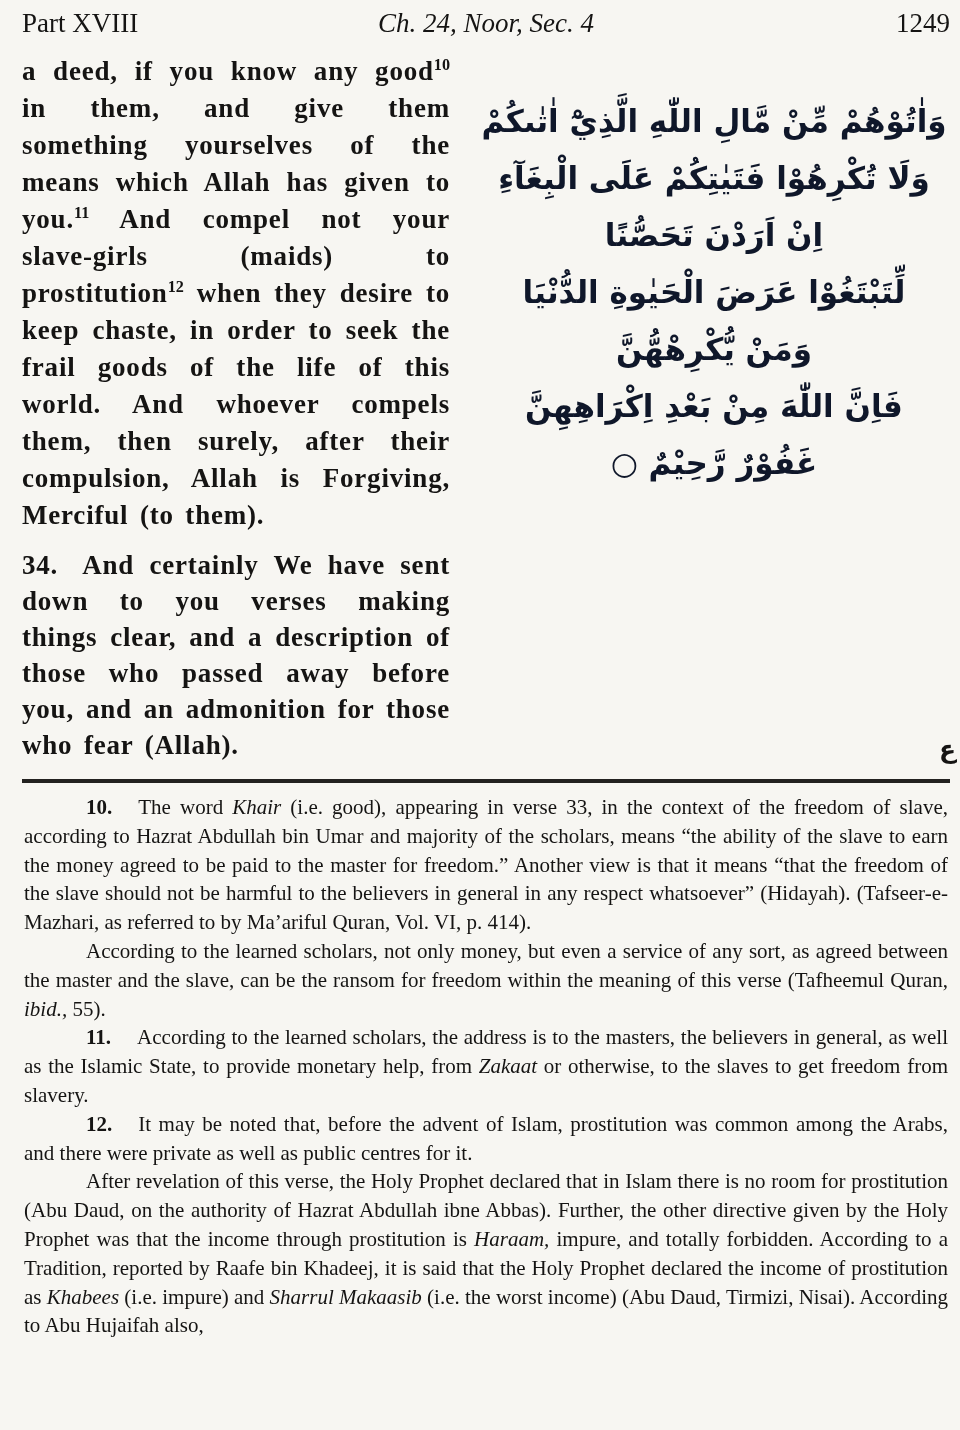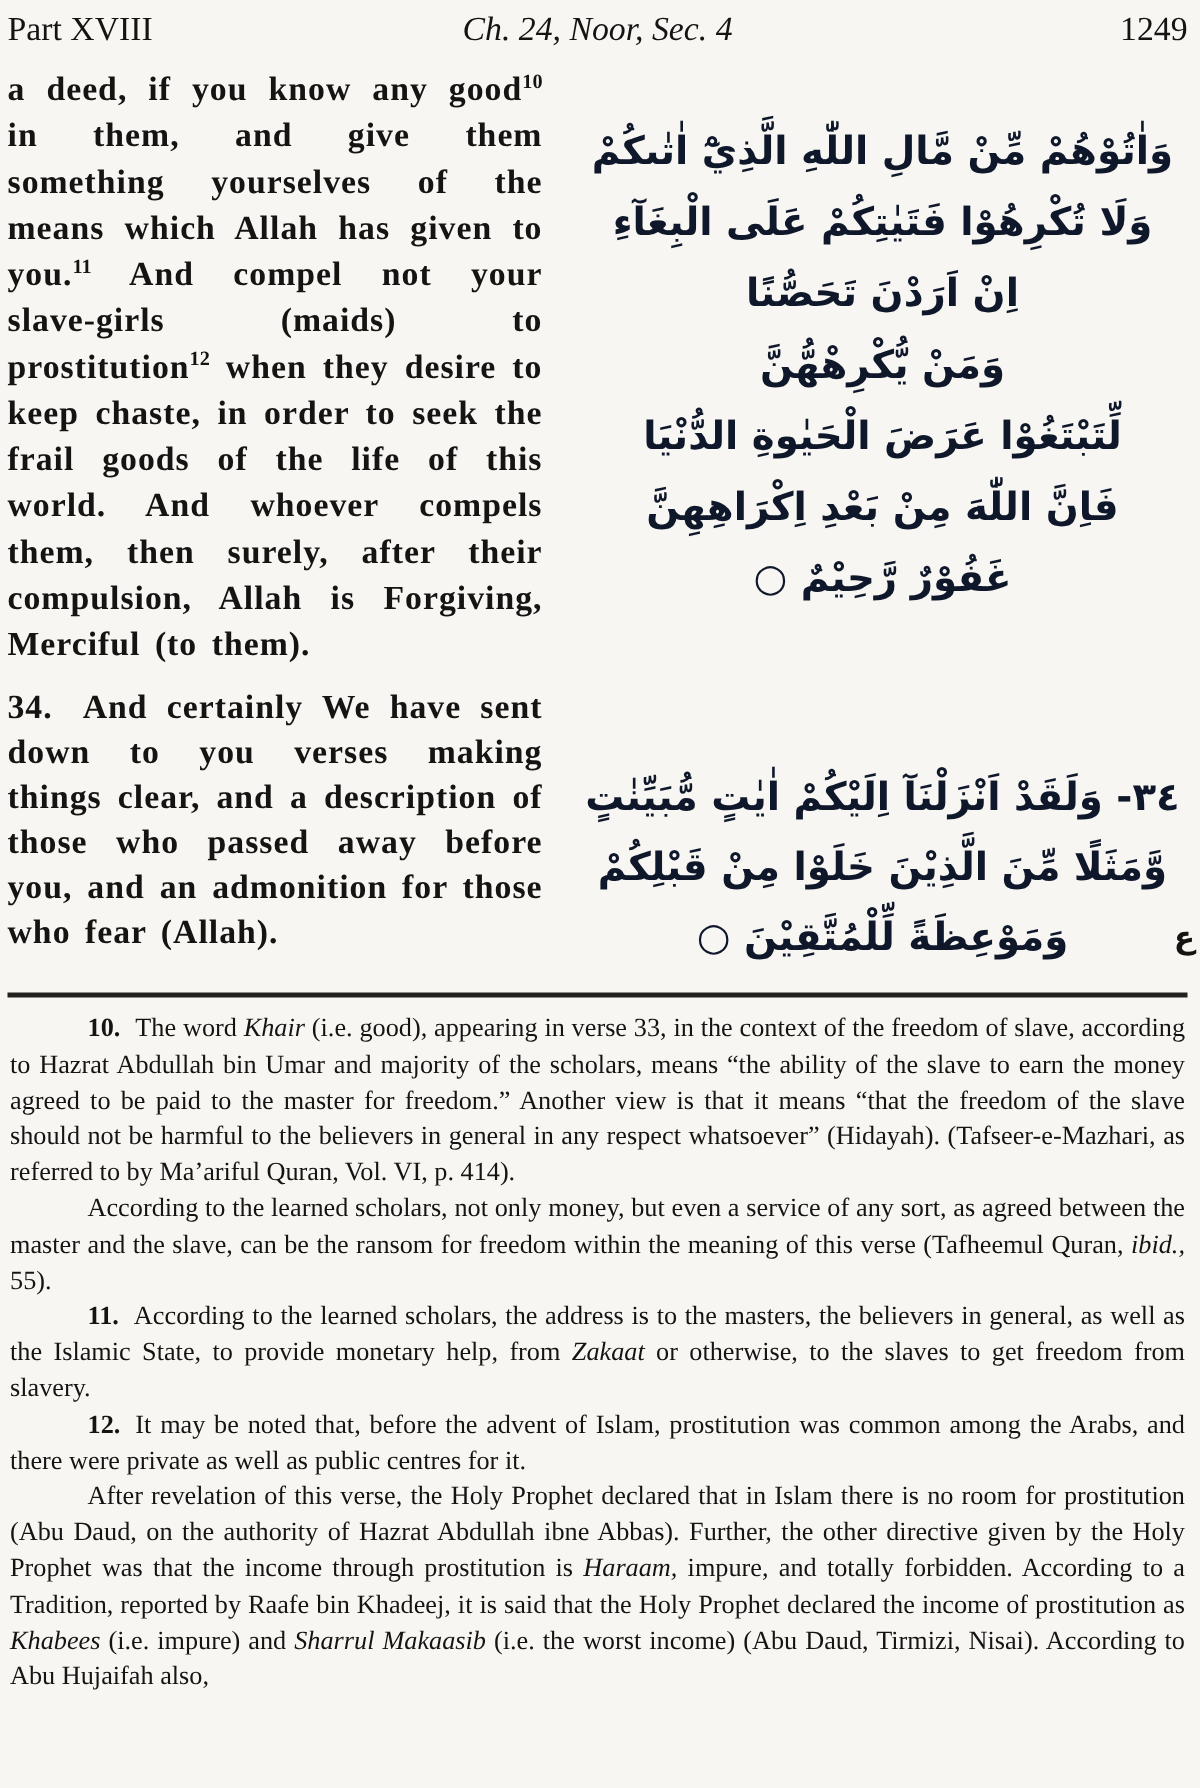--- a/index.html
+++ b/index.html
@@ -7,21 +7,21 @@
     width:960px; height:1430px;
     background:#f7f6f2;
     font-family:"Liberation Serif", serif;
     color:#151413;
     overflow:hidden;
   }
   .page {
     position:relative;
     width:960px; height:1430px;
     box-sizing:border-box;
-    padding:8px 10px 0 6px;
+    padding:8px 10px 0 22px;
     overflow:hidden;
   }
   
   .hdr { display:flex; align-items:baseline; font-size:27px; }
   .hdr .h-left  { flex:1; text-align:left; }
   .hdr .h-center{ flex:1.3; text-align:center; font-style:italic; }
   .hdr .h-right { flex:1; text-align:right; }
 
   
   .content { display:flex; margin-top:14px; }
@@ -65,21 +65,21 @@
   .rule { height:4px; background:#232220; margin:16px 0 0 0; }
 
   
   .footnotes {
     margin:10px 2px 0 2px;
     font-size:21px;
     line-height:28.8px;
     text-align:justify;
   }
   .fn { margin:0; text-indent:62px; }
-  .fn-num { font-weight:700; margin-right:12px; }
+  .fn-num { font-weight:700; margin-right:26px; }
   .i { font-style:italic; }
 </style>
 </head>
 <body>
 
 <div class="page">
 
   <div class="hdr">
     <span class="h-left">Part XVIII</span>
     <span class="h-center">Ch. 24, Noor, Sec. 4</span>
@@ -89,29 +89,24 @@
   <div class="content">
     <div class="col-en">
       <p class="en"><span>a deed, if you know any good</span><span class="sup">10</span><span> in them, and give them something yourselves of the means which Allah has given to you.</span><span class="sup">11</span><span> And compel not your slave-girls (maids) to prostitution</span><span class="sup">12</span><span> when they desire to keep chaste, in order to seek the frail goods of the life of this world. And whoever compels them, then surely, after their compulsion, Allah is Forgiving, Merciful (to them).</span></p>
       <p class="en v34"><span class="num">34.</span><span>And certainly We have sent down to you verses making things clear, and a description of those who passed away before you, and an admonition for those who fear (Allah).</span></p>
     </div>
     <div class="col-ar">
       <div class="ar-block b1">
           <div class="ar-line">وَاٰتُوْهُمْ مِّنْ مَّالِ اللّٰهِ الَّذِيْٓ اٰتٰىكُمْ</div>
           <div class="ar-line">وَلَا تُكْرِهُوْا فَتَيٰتِكُمْ عَلَى الْبِغَآءِ</div>
           <div class="ar-line">اِنْ اَرَدْنَ تَحَصُّنًا</div>
+          <div class="ar-line">لِّتَبْتَغُوْا عَرَضَ الْحَيٰوةِ الدُّنْيَا</div>
           <div class="ar-line">وَمَنْ يُّكْرِهْهُّنَّ</div>
-          <div class="ar-line">لِّتَبْتَغُوْا عَرَضَ الْحَيٰوةِ الدُّنْيَا</div>
           <div class="ar-line">فَاِنَّ اللّٰهَ مِنْ بَعْدِ اِكْرَاهِهِنَّ</div>
           <div class="ar-line">غَفُوْرٌ رَّحِيْمٌ ○</div>
-        </div>
-      <div class="ar-block b2">
-          <div class="ar-line">٣٤- وَلَقَدْ اَنْزَلْنَآ اِلَيْكُمْ اٰيٰتٍ مُّبَيِّنٰتٍ</div>
-          <div class="ar-line">وَّمَثَلًا مِّنَ الَّذِيْنَ خَلَوْا مِنْ قَبْلِكُمْ</div>
-          <div class="ar-line">وَمَوْعِظَةً لِّلْمُتَّقِيْنَ ○</div>
         </div>
     </div>
   </div>
 
   <div class="ruku">ع</div>
 
   <div class="rule"></div>
 
   <div class="footnotes">
       <p class="fn"><span class="fn-num">10.</span><span>The word </span><span class="i">Khair</span><span> (i.e. good), appearing in verse 33, in the context of the freedom of slave, according to Hazrat Abdullah bin Umar and majority of the scholars, means “the ability of the slave to earn the money agreed to be paid to the master for freedom.” Another view is that it means “that the freedom of the slave should not be harmful to the believers in general in any respect whatsoever” (Hidayah). (Tafseer-e-Mazhari, as referred to by Ma’ariful Quran, Vol. VI, p. 414).</span></p>

